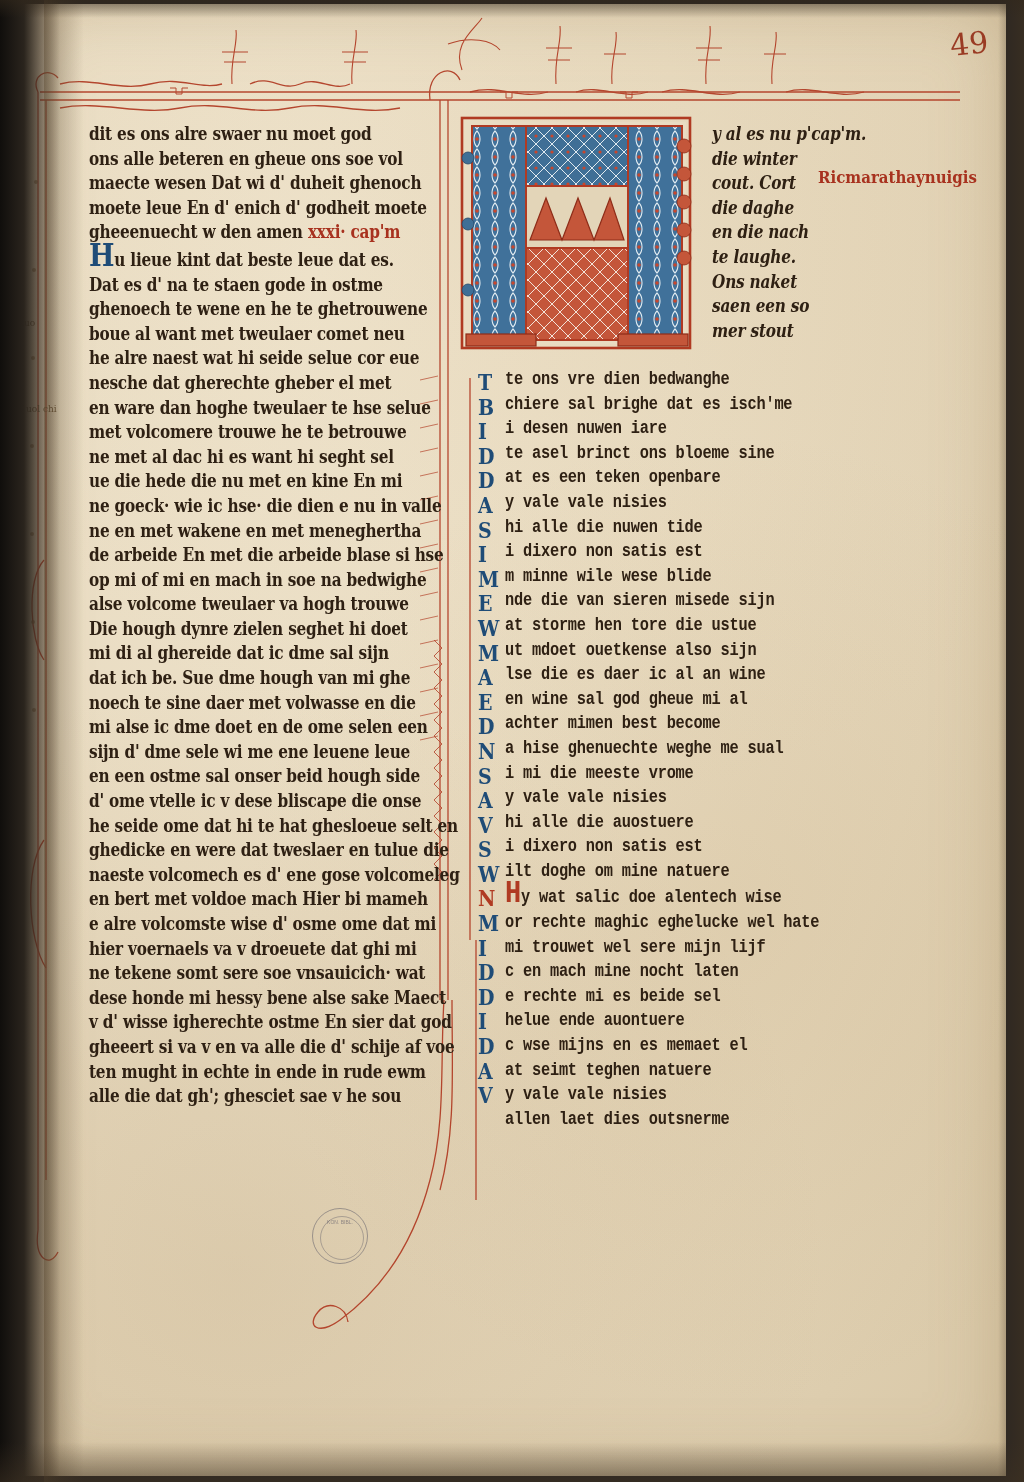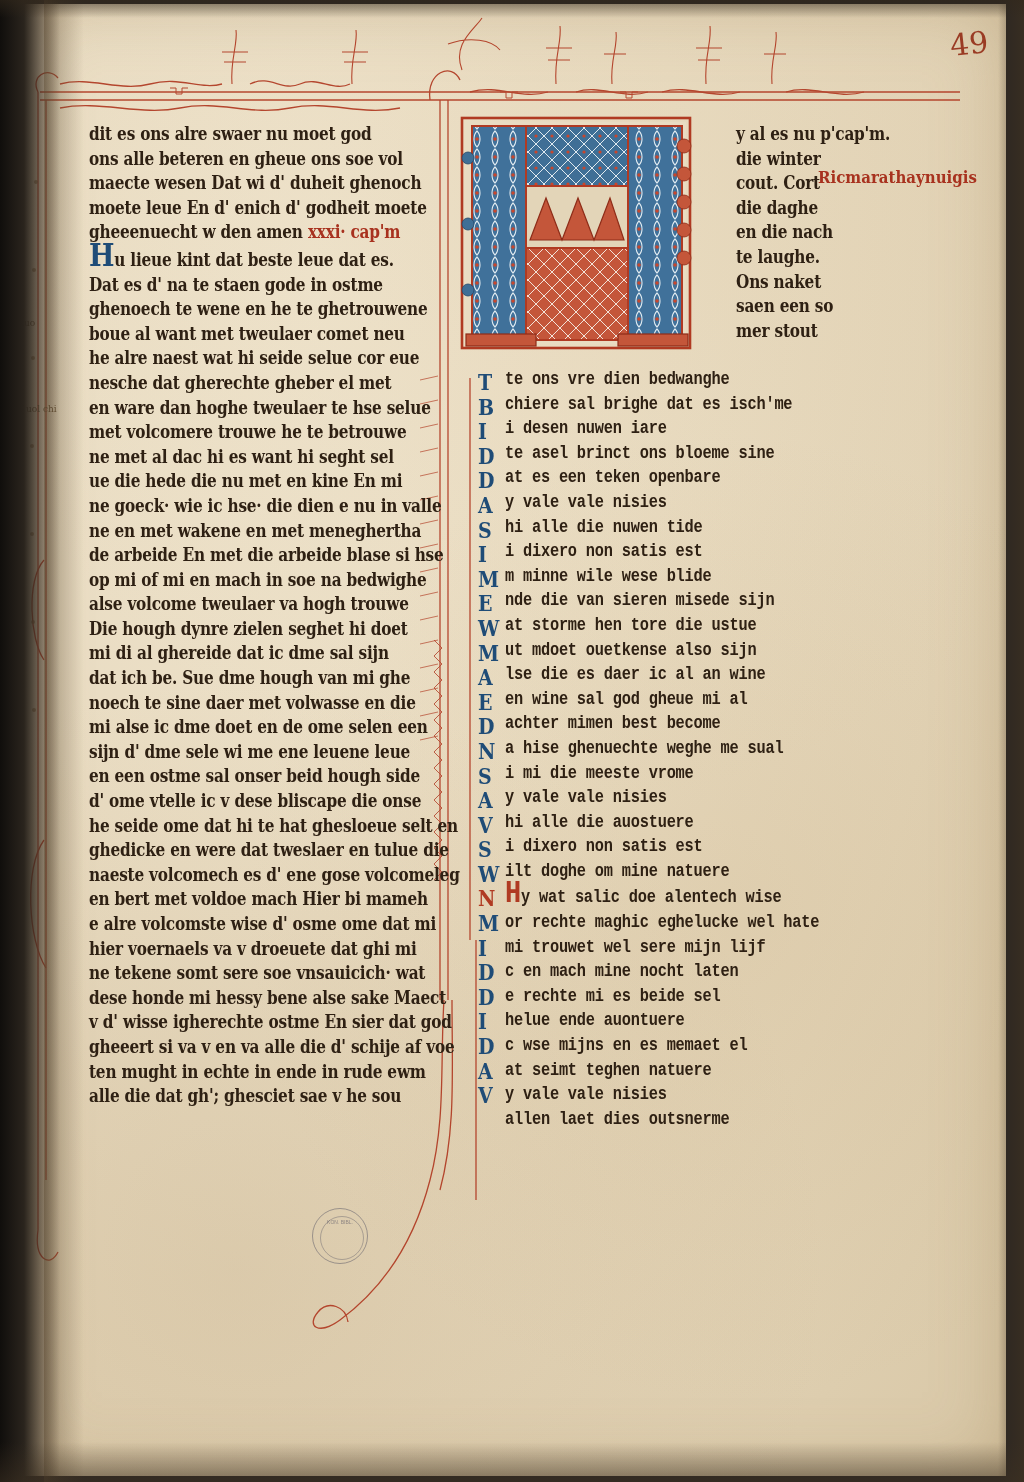--- a/index.html
+++ b/index.html
@@ -89,21 +89,21 @@
     line-height: 24.6px;
   }
   .col .ln {
     white-space: nowrap;
     transform: scaleY(1.18);
     transform-origin: left bottom;
     font-weight: 600;
   }
   #col-left  { left: 80px; top: 124px; width: 350px; margin-left: 9px; }
   #col-right { left: 505px; top: 370px; width: 330px; font-family: Liberation Mono, monospace; }
-  #col-right-top { left: 736px; top: 124px; width: 150px; }
+  #col-right-top { left: 712px; top: 124px; width: 150px; font-style: italic; }
 
   
   .init-blue {
     color: #1f4c77;
     font-size: 27px;
     line-height: 22px;
     font-weight: 700;
   }
   .init-red {
     color: #b03a22;

